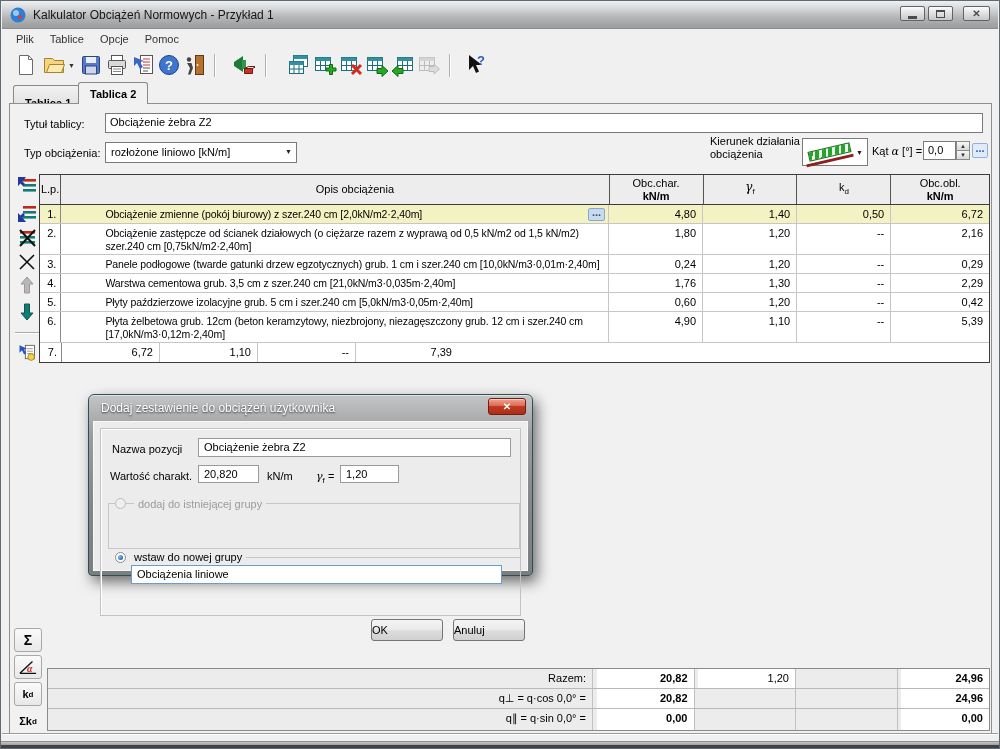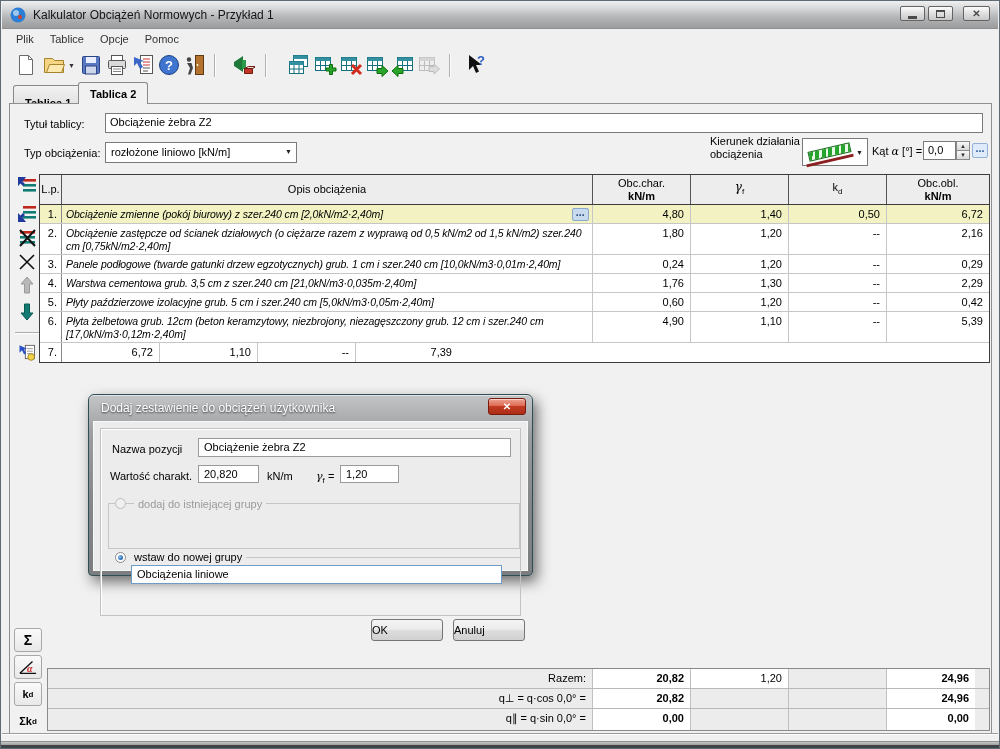--- a/index.html
+++ b/index.html
@@ -49,37 +49,37 @@
 .sicon { position:absolute; width:24px; height:22px; }
 .sicon svg { width:22px; height:20px; }
 .ssep { position:absolute; width:26px; height:1px; background:#aaa; box-shadow:0 1px 0 #fff; }
 
 .gtable { position:absolute; left:29px; top:70px; width:951px; background:#fff; border:1px solid #3c3c3c; }
 .ghead { display:flex; height:30px; background:#ededed; border-bottom:1px solid #3c3c3c; }
 .ghead .hc { border-right:1px solid #555; display:flex; flex-direction:column; align-items:center; justify-content:center; line-height:13px; }
 .ghead .hc:last-child { border-right:none; }
 .hc .b { font-weight:bold; }
 .col-lp { width:22px; }
-.col-desc { width:531px; }
+.col-desc { width:531px;margin-left:40px; }
 .col-char { width:98px; }
 .col-gamma { width:98px; }
 .col-kd { width:98px; }
 .col-obl { width:102px; }
 .trow { display:flex; border-bottom:1px solid #c6c6c6; min-height:19px; background:#fff; }
 .trow:last-child { border-bottom:none; }
 .trow.hl { background:#f2f2c2; }
 .trow .c { padding:3px 3px 2px; line-height:12.5px; border-right:1px solid #c6c6c6; }
 .trow .c:first-child { text-align:right; padding-right:4px; border-right:1px solid #8a8a8a; }
 .trow .c:last-child { border-right:none; }
-.trow .desc { position:relative; padding-left:4px; padding-right:8px; font-size:10.5px; letter-spacing:-0.1px;font-style:italic; }
+.trow .desc { position:relative; padding-left:4px; padding-right:8px; font-size:10.5px; letter-spacing:-0.1px; }
 .trow .num { text-align:right; padding-right:6px; }
 .more-btn { position:absolute; right:3px; top:3px; width:17px; height:13px; background:#c8daee; border:1px solid #8aa8cc; color:#2d4d7f; font-weight:bold; line-height:7px; text-align:center; border-radius:2px; letter-spacing:0; font-size:11px; }
 
 .summary { position:absolute; left:37px; top:564px; width:943px; border:1px solid #8a8a8a; background:#ececec; }
-.srow { display:flex; border-bottom:1px solid #b8b8b8; height:20px; }
+.srow { display:flex; border-bottom:1px solid #b8b8b8; height:20px;justify-content:space-between; }
 .srow:last-child { border-bottom:none; height:21px; }
 .srow .sc { border-right:1px solid #c0c0c0; padding:3px 6px 0; line-height:13px; }
 .srow .sc:last-child { border-right:none; }
 .s-label { width:545px; text-align:right; }
 .s-char,.s-gamma,.s-kd { width:98px; }
 .s-obl { width:88px; }
 .sval { background:#fff; text-align:right; }
 .sbold { font-weight:bold; }
 
 .sbtn { position:absolute; left:4px; width:28px; height:24px; border:1px solid #a8a8a8; border-radius:3px; background:linear-gradient(#fafafa,#e8e8e8); display:flex; align-items:center; justify-content:center; font-weight:bold; }

